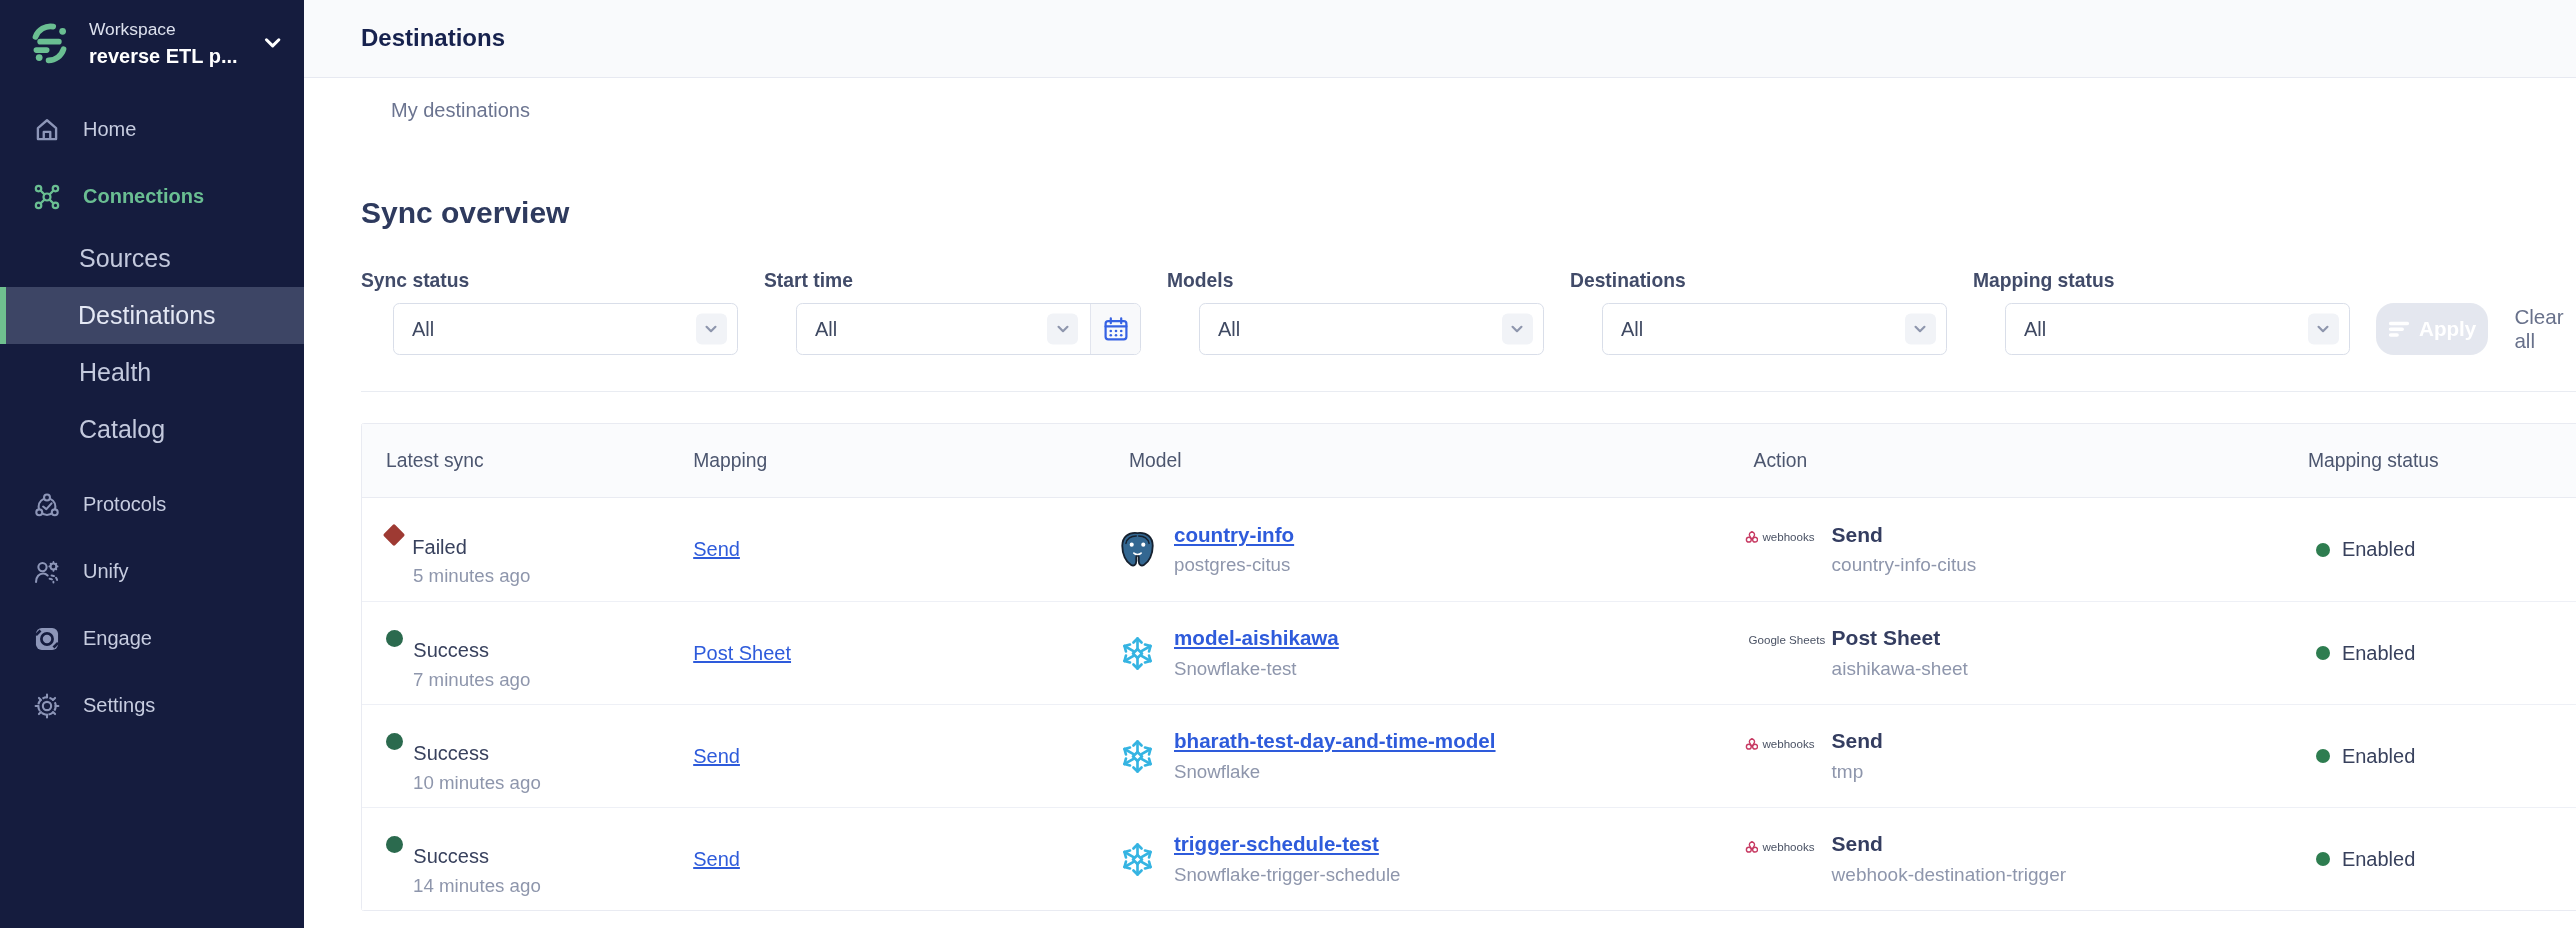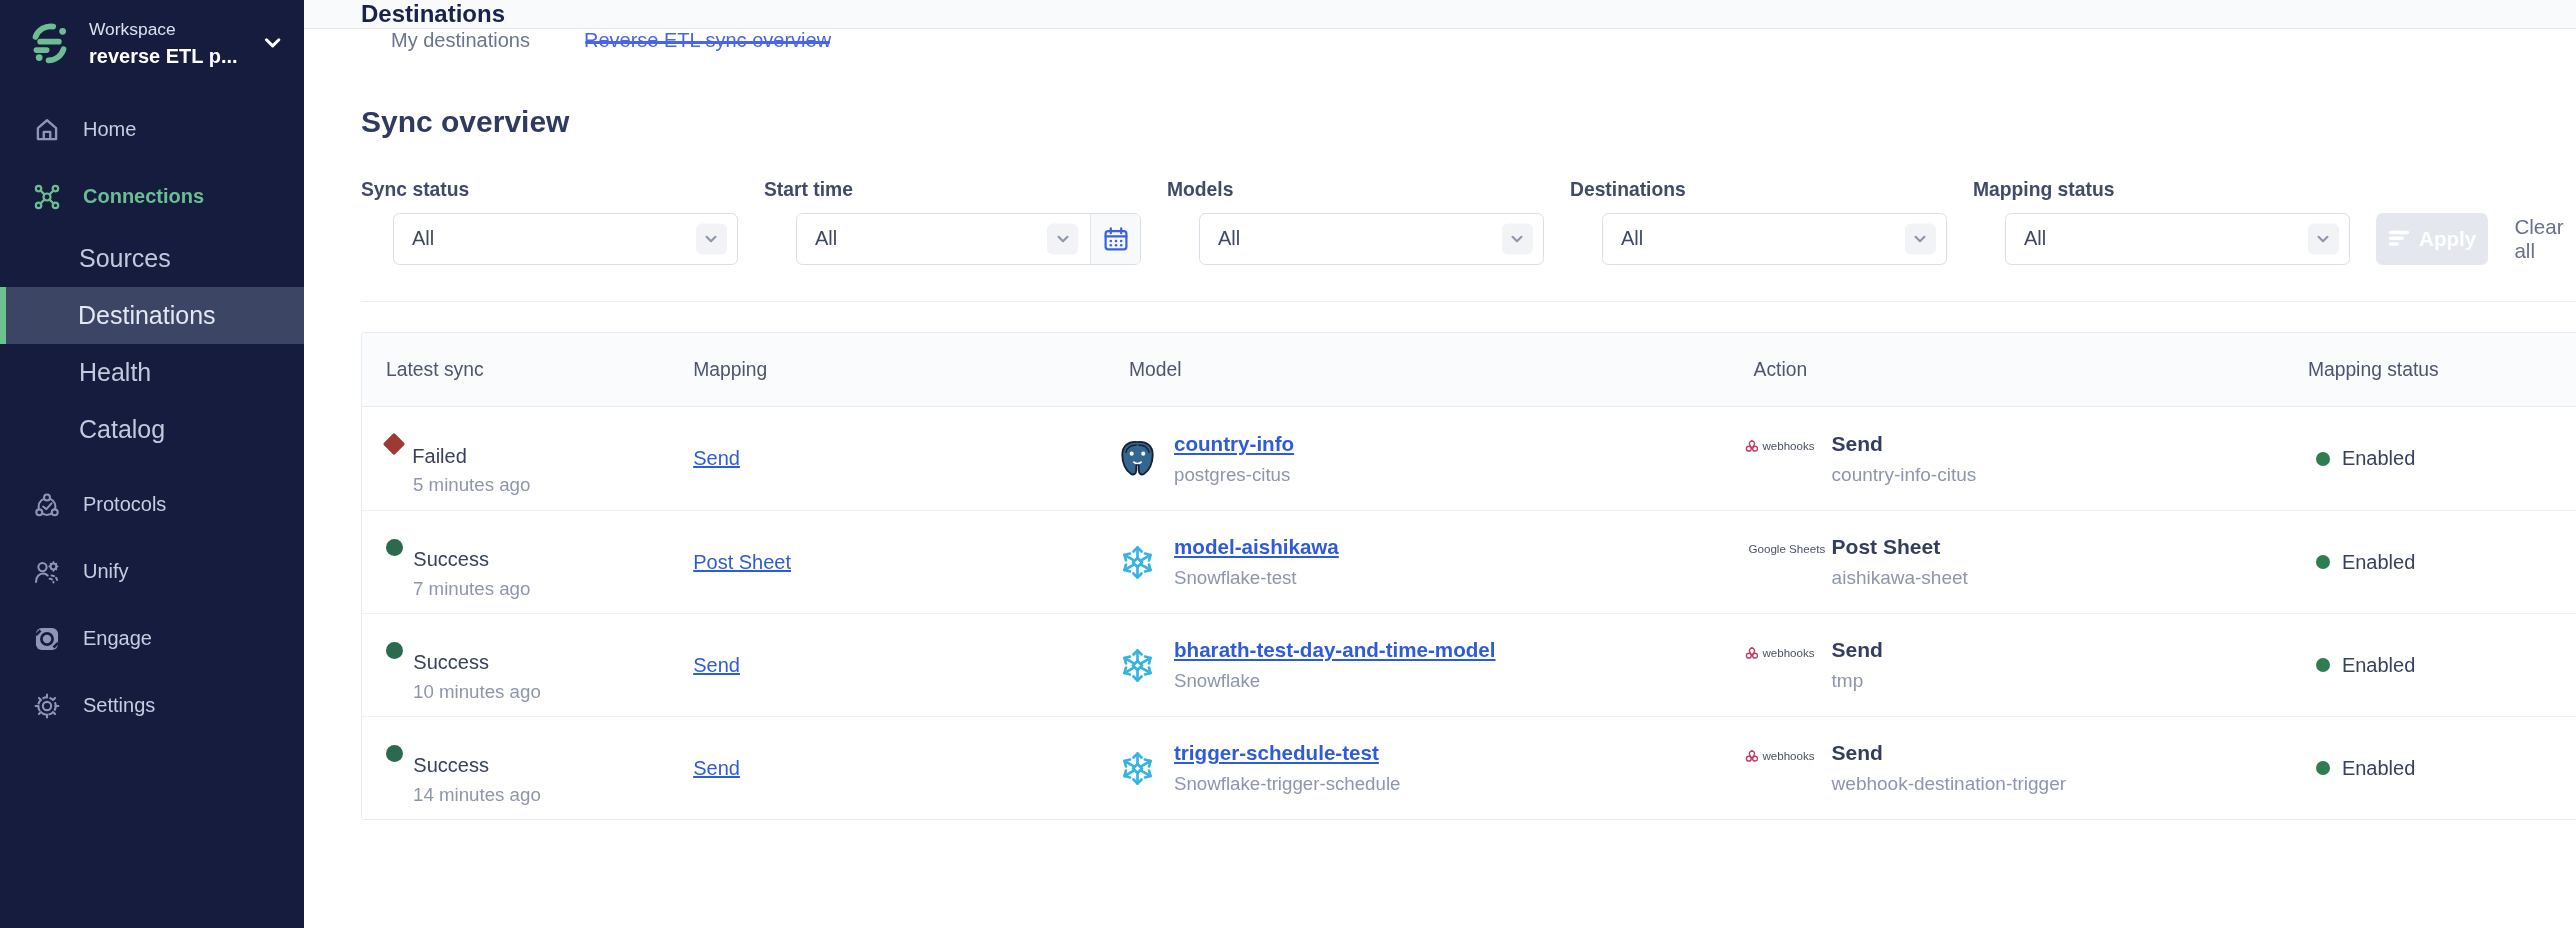--- a/index.html
+++ b/index.html
@@ -1,18 +1,18 @@
 <!DOCTYPE html>
 <html style="font-size:10.3px"><head>
 <meta charset="utf-8">
 <style>
   * { box-sizing: border-box; margin: 0; padding: 0; }
   html,body { width: 2576px; height: 929px; overflow: hidden; }
   body { font-family: "Liberation Sans", sans-serif; background: #ffffff; color: #38415d; }
-  .app { display: flex; width: 2576px; height: 818px; justify-content: space-between; }
+  .app { display: flex; width: 2576px; height: 911px; justify-content: space-between; }
 
   
   .sidebar { width: 304px; min-width: 304px; height: 929px; background: #151c3e; }
   .workspace { display: flex; align-items: center; padding: 19.3px 22px 0 27px; gap: 17px; cursor: pointer; }
   .ws-text { display: flex; flex-direction: column; gap: 5.2px; }
   .ws-label { color: #dde1ee; font-size: 17.4px; }
   .ws-name { color: #ffffff; font-size: 20px; font-weight: 700; }
   .ws-chevron { margin-left: auto; color: #ffffff; }
   .nav { margin-top: 28px; }
   .nav-item { height: 67px; display: flex; align-items: center; gap: 23px; padding-left: 34px; cursor: pointer; }
@@ -46,21 +46,21 @@
 
   
   .filters { margin-top: 40px; display: flex; align-items: flex-end; gap: 26px; }
   .filter { display: flex; flex-direction: column; }
   .filter-label { font-size: 19.3px; font-weight: 700; color: #414b69; margin-bottom: 11.6px; }
   .select { width: 345px; height: 52px; background: #ffffff; border: 1.3px solid #d9dee9; border-radius: 6.4px; display: flex; align-items: center; position: relative; cursor: pointer; margin-left: 32px; }
   .select-value { font-size: 20px; color: #3f4962; padding-left: 18px; }
   .chev-pill { position: absolute; right: 10.3px; top: 50%; transform: translateY(-50%); width: 31px; height: 31px; border-radius: 5.8px; background: #f1f3f7; display: flex; align-items: center; justify-content: center; color: #8e96ad; }
   .select.with-cal .chev-pill { right: 62px; }
   .cal-section { position: absolute; right: 0; top: 0; bottom: 0; width: 50px; border-left: 1.3px solid #e2e5ee; background: #f8f9fb; border-radius: 0 5.2px 5.2px 0; display: flex; align-items: center; justify-content: center; color: #3662e3; cursor: pointer; }
-  .apply-btn { height: 52px; width: 129px; border: none; border-radius: 7px; background: #e4e7ef; color: #ffffff; font-size: 20.6px; font-weight: 700; display: flex; align-items: center; justify-content: center; gap: 9px; cursor: not-allowed; font-family: "Liberation Sans", sans-serif; }
+  .apply-btn { height: 52px; width: 129px; border: none; border-radius: 18px; background: #e4e7ef; color: #ffffff; font-size: 20.6px; font-weight: 700; display: flex; align-items: center; justify-content: center; gap: 9px; cursor: not-allowed; font-family: "Liberation Sans", sans-serif; }
   .clear-all { height: 52px; display: flex; align-items: center; font-size: 20.6px; color: #68718b; cursor: pointer; }
 
   .divider { margin-top: 36px; height: 0.6px; background: #e9ecf2; }
 
   
   .table { margin-top: 31px; border: 1.3px solid #e9ebf2; border-radius: 2.6px; background: #ffffff; }
   .thead { display: grid; grid-template-columns: 326px 430px 624px 564px 1fr; height: 74px; background: #fafbfd; border-bottom: 1.3px solid #e9ebf2; align-items: center; font-size: 19.3px; color: #4c566f; }
   .th1 { padding-left: 24px; } .th2 { padding-left: 5.2px; } .th3 { padding-left: 11px; } .th4 { padding-left: 11.6px; } .th5 { padding-left: 1.9px; }
   .trow { display: grid; grid-template-columns: 326px 430px 624px 564px 1fr; height: 103px; align-items: center; background: #ffffff; }
   .trow + .trow { border-top: 1.3px solid #eef0f6; }
@@ -311,21 +311,20 @@
   </aside>
 
   <div class="main">
 
     <header class="topbar">
       <h1 class="page-title">Destinations</h1>
     </header>
 
     <div class="tabbar">
       <div class="tab">My destinations</div>
-      <div class="tab active">Reverse ETL sync overview</div>
     </div>
 
     <div class="content">
       <h2 class="section-heading">Sync overview</h2>
 
       <div class="filters">
         <div class="filter">
           <span class="filter-label">Sync status</span>
           <div class="select">
             <span class="select-value">All</span>

